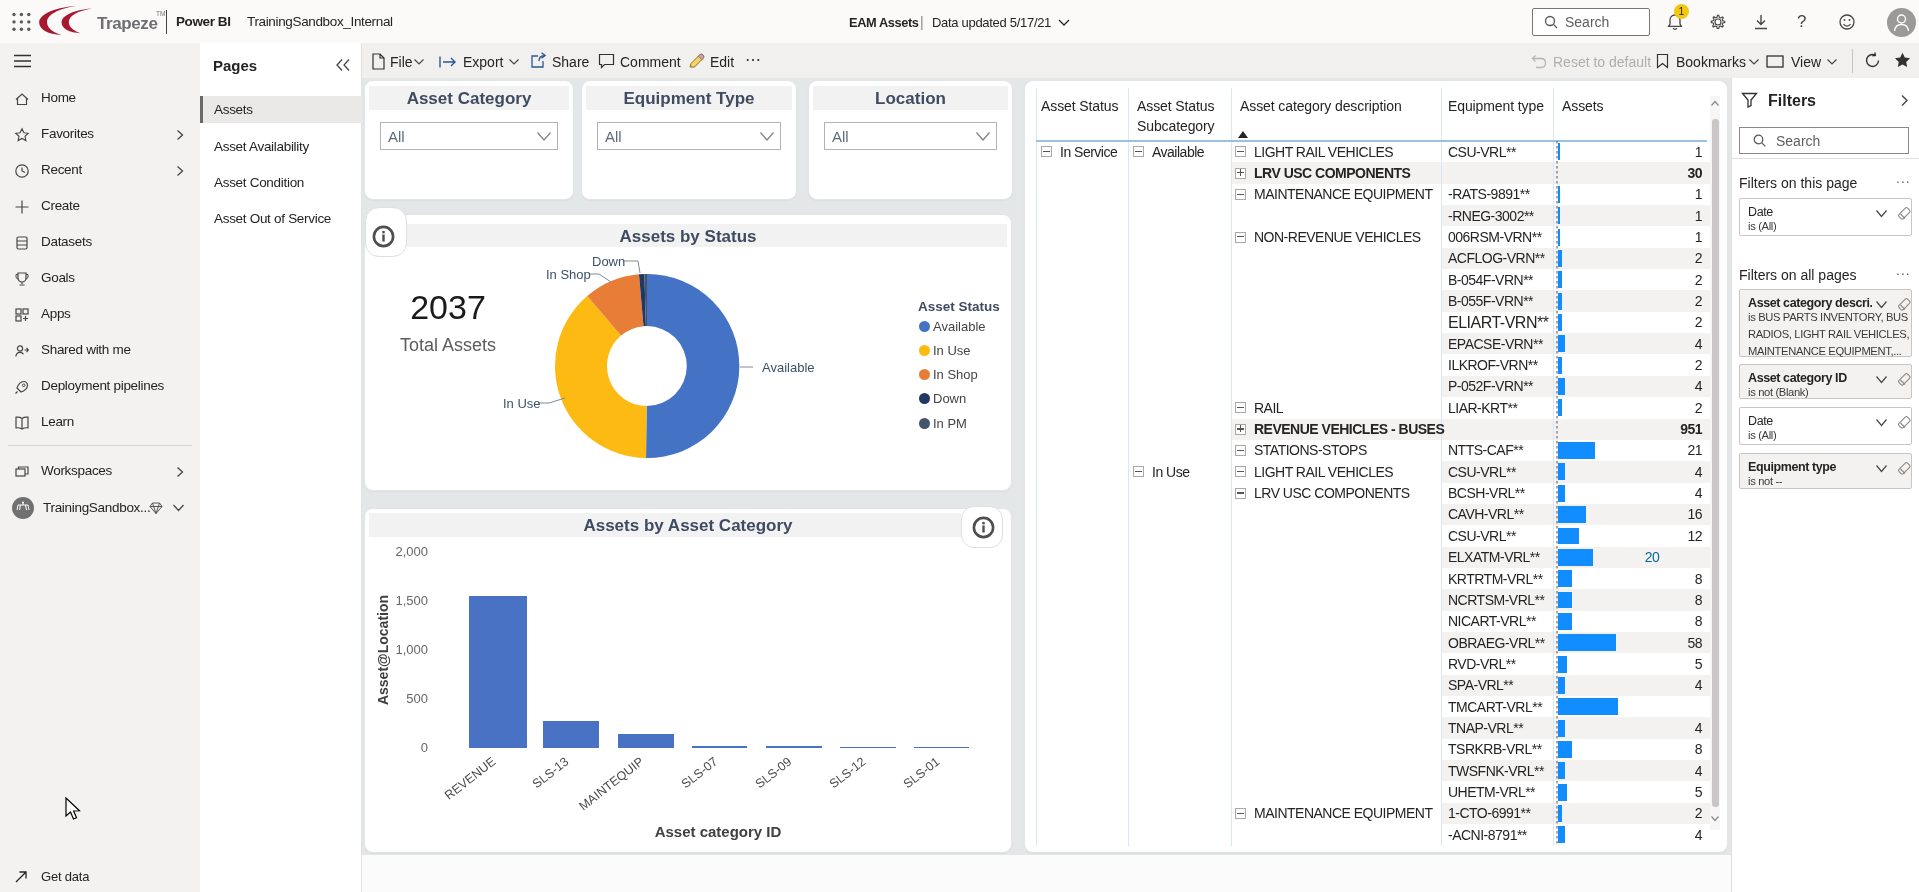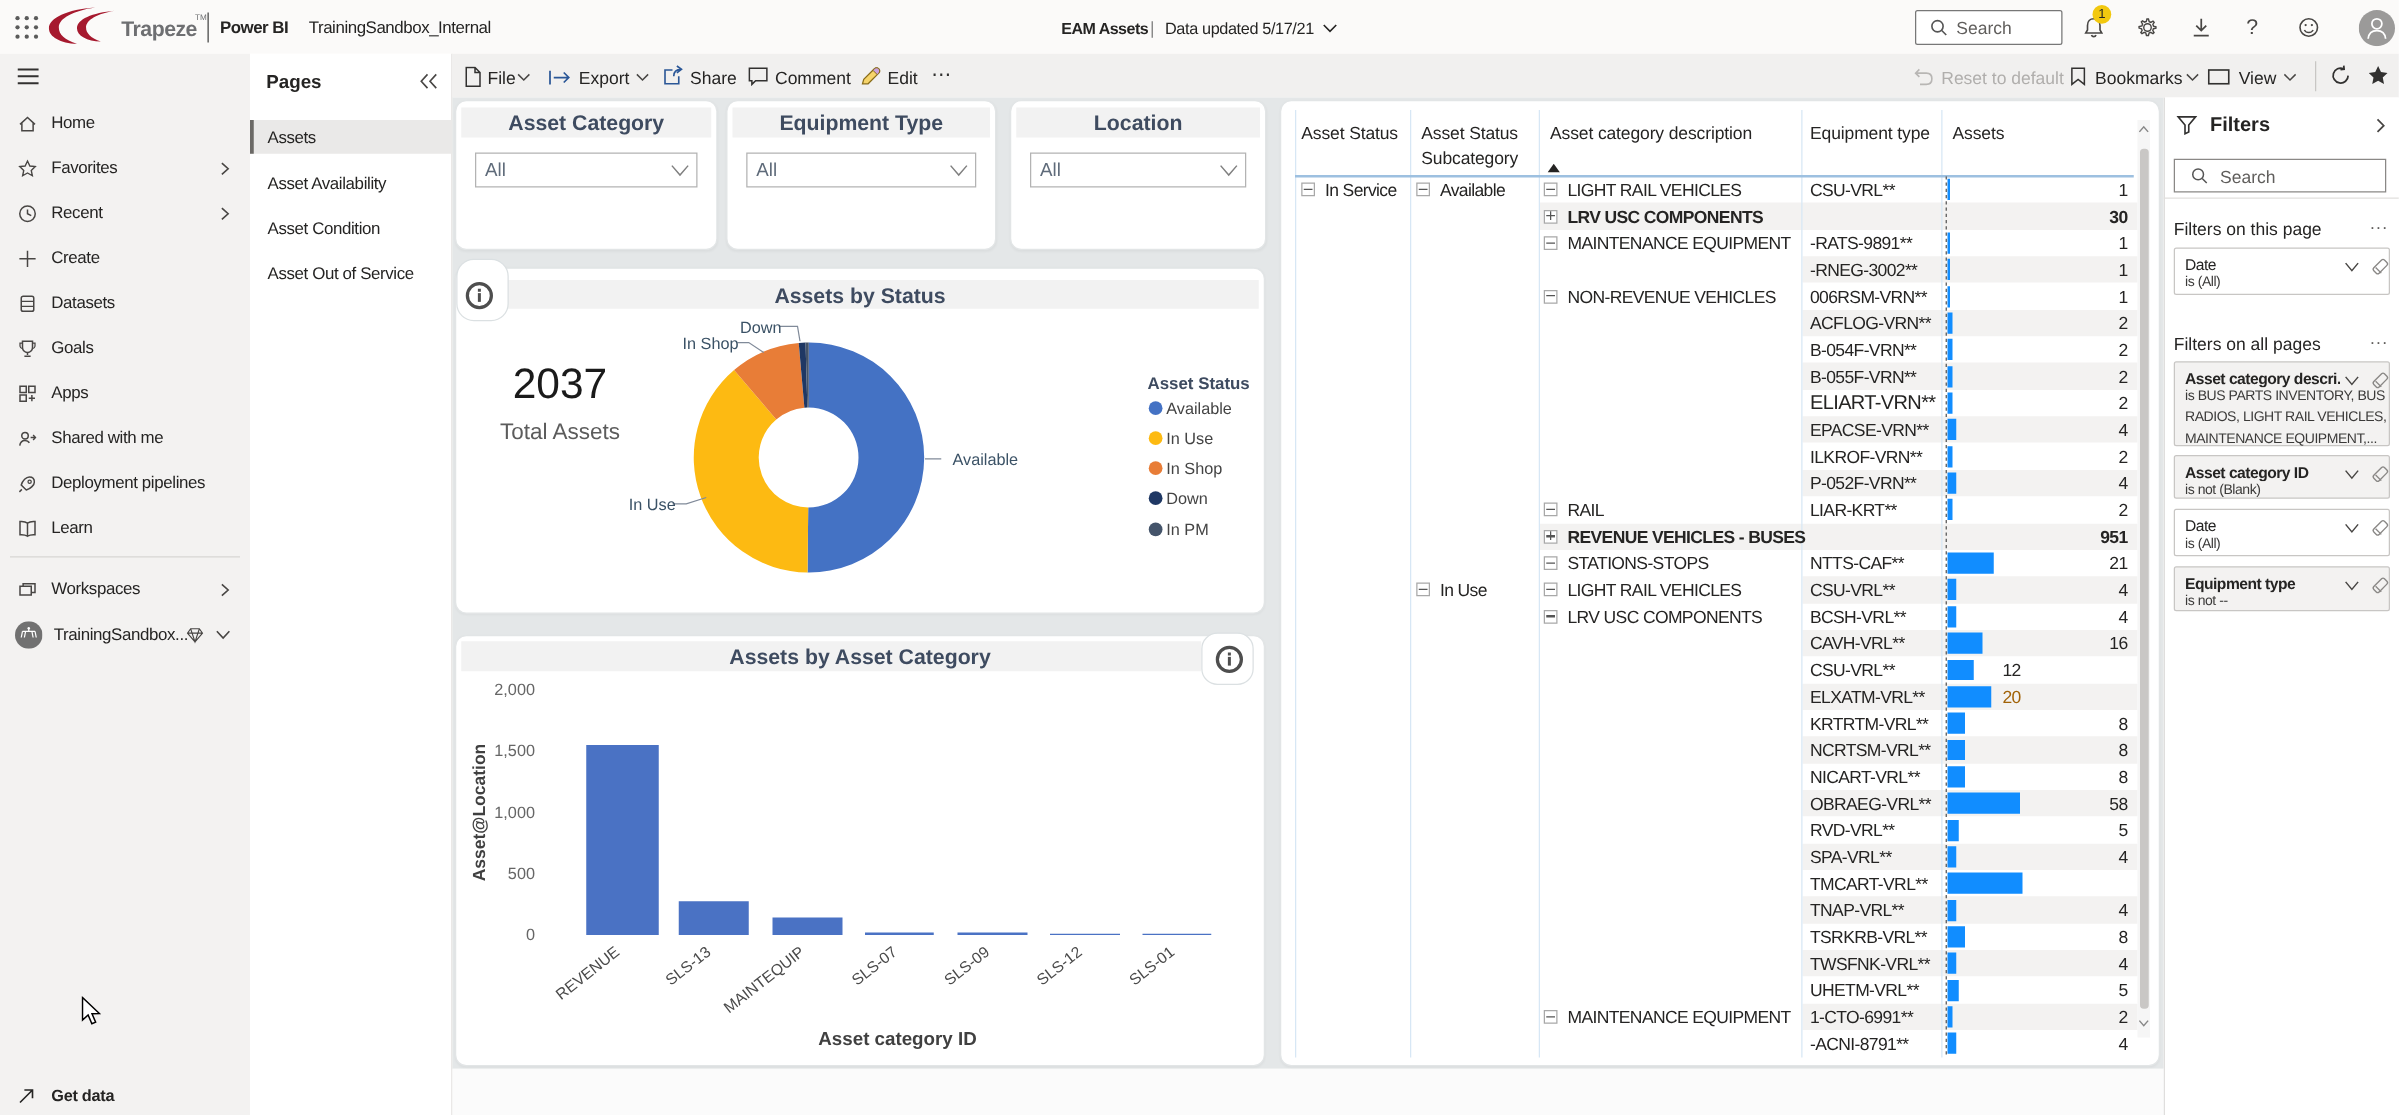--- a/index.html
+++ b/index.html
@@ -150,21 +150,21 @@
   </svg>
 <svg class="abs" style="left:172px;top:503px" width="13" height="10" viewBox="0 0 13 10">
 <path d="M1.5 2 L6.5 7.5 L11.5 2" fill="none" stroke="#484644" stroke-width="1.3"></path>
   </svg>
 <svg class="abs" style="left:65px;top:797px" width="20" height="26" viewBox="0 0 20 26">
 <path d="M1 1 L1 19 L5.5 15 L8.5 22 L11.5 20.7 L8.6 14 L14.5 13.8 Z" fill="#fff" stroke="#000" stroke-width="1.2"></path>
   </svg>
 <svg class="abs" style="left:14px;top:870px" width="14" height="14" viewBox="0 0 14 14">
 <path d="M2 12 L12 2 M5.5 2 L12 2 L12 8.5" fill="none" stroke="#252423" stroke-width="1.3"></path>
   </svg>
-<div class="abs" style="left:41px;top:869px;font-size:13px;letter-spacing:-0.2px;font-weight:bold;">Get data</div>
+<div class="abs" style="left:41px;top:869px;font-size:13px;letter-spacing:-0.2px;">Get data</div>
 <div class="abs" style="left:200px;top:43px;width:162px;height:849px;background:#fff;border-right:1px solid #e3e1df;"></div>
 <div class="abs" style="left:213px;top:57px;font-size:15px;font-weight:bold;">Pages</div>
 <svg class="abs" style="left:334px;top:58px" width="18" height="14" viewBox="0 0 18 14">
 <path d="M8 1.5 L3 7 L8 12.5 M15 1.5 L10 7 L15 12.5" fill="none" stroke="#484644" stroke-width="1.3"></path>
   </svg>
 <div class="abs" style="left:200px;top:96px;width:162px;height:27px;background:#eae9e8;"></div>
 <div class="abs" style="left:200px;top:96px;width:3px;height:27px;background:#6b6966;"></div>
 <div class="abs" style="left:214px;top:102px;font-size:13.5px;letter-spacing:-0.3px;">Assets</div>
 <div class="abs" style="left:214px;top:139px;font-size:13.5px;letter-spacing:-0.3px;">Asset Availability</div>
 <div class="abs" style="left:214px;top:175px;font-size:13.5px;letter-spacing:-0.3px;">Asset Condition</div>
@@ -436,24 +436,24 @@
 <div class="abs" style="left:1237px;top:492.40px;width:7px;height:1.2px;background:#555;"></div>
 <div class="abs" style="left:1254px;top:485.10px;font-size:14px;letter-spacing:-0.5px;color:#252423;white-space:nowrap;">LRV USC COMPONENTS</div>
 <div class="abs" style="left:1448px;top:485.10px;font-size:14px;letter-spacing:-0.5px;color:#252423;white-space:nowrap;">BCSH-VRL**</div>
 <div class="abs" style="left:1558px;top:484.80px;width:7.1px;height:16.95px;background:#118DFF;"></div>
 <div class="abs" style="left:1602px;top:485.10px;width:100px;text-align:right;font-size:14px;letter-spacing:-0.5px;color:#252423;white-space:nowrap;">4</div>
 <div class="abs" style="left:1448px;top:506.45px;font-size:14px;letter-spacing:-0.5px;color:#252423;white-space:nowrap;">CAVH-VRL**</div>
 <div class="abs" style="left:1558px;top:506.15px;width:28.3px;height:16.95px;background:#118DFF;"></div>
 <div class="abs" style="left:1602px;top:506.45px;width:100px;text-align:right;font-size:14px;letter-spacing:-0.5px;color:#252423;white-space:nowrap;">16</div>
 <div class="abs" style="left:1448px;top:527.80px;font-size:14px;letter-spacing:-0.5px;color:#252423;white-space:nowrap;">CSU-VRL**</div>
 <div class="abs" style="left:1558px;top:527.50px;width:21.2px;height:16.95px;background:#118DFF;"></div>
-<div class="abs" style="left:1602px;top:527.80px;width:100px;text-align:left;font-size:14px;letter-spacing:-0.5px;color:#252423;white-space:nowrap;">12</div>
+<div class="abs" style="left:1602px;top:527.80px;width:100px;text-align:right;font-size:14px;letter-spacing:-0.5px;color:#252423;white-space:nowrap;">12</div>
 <div class="abs" style="left:1448px;top:549.15px;font-size:14px;letter-spacing:-0.5px;color:#252423;white-space:nowrap;">ELXATM-VRL**</div>
 <div class="abs" style="left:1558px;top:548.85px;width:35.4px;height:16.95px;background:#118DFF;"></div>
-<div class="abs" style="left:1602px;top:549.15px;width:100px;text-align:left;font-size:14px;letter-spacing:-0.5px;color:#a16207;white-space:nowrap;">20</div>
+<div class="abs" style="left:1602px;top:549.15px;width:100px;text-align:center;font-size:14px;letter-spacing:-0.5px;color:#0369a1;white-space:nowrap;">20</div>
 <div class="abs" style="left:1448px;top:570.50px;font-size:14px;letter-spacing:-0.5px;color:#252423;white-space:nowrap;">KRTRTM-VRL**</div>
 <div class="abs" style="left:1558px;top:570.20px;width:14.2px;height:16.95px;background:#118DFF;"></div>
 <div class="abs" style="left:1602px;top:570.50px;width:100px;text-align:right;font-size:14px;letter-spacing:-0.5px;color:#252423;white-space:nowrap;">8</div>
 <div class="abs" style="left:1448px;top:591.85px;font-size:14px;letter-spacing:-0.5px;color:#252423;white-space:nowrap;">NCRTSM-VRL**</div>
 <div class="abs" style="left:1558px;top:591.55px;width:14.2px;height:16.95px;background:#118DFF;"></div>
 <div class="abs" style="left:1602px;top:591.85px;width:100px;text-align:right;font-size:14px;letter-spacing:-0.5px;color:#252423;white-space:nowrap;">8</div>
 <div class="abs" style="left:1448px;top:613.20px;font-size:14px;letter-spacing:-0.5px;color:#252423;white-space:nowrap;">NICART-VRL**</div>
 <div class="abs" style="left:1558px;top:612.90px;width:14.2px;height:16.95px;background:#118DFF;"></div>
 <div class="abs" style="left:1602px;top:613.20px;width:100px;text-align:right;font-size:14px;letter-spacing:-0.5px;color:#252423;white-space:nowrap;">8</div>
 <div class="abs" style="left:1448px;top:634.55px;font-size:14px;letter-spacing:-0.5px;color:#252423;white-space:nowrap;">OBRAEG-VRL**</div>

